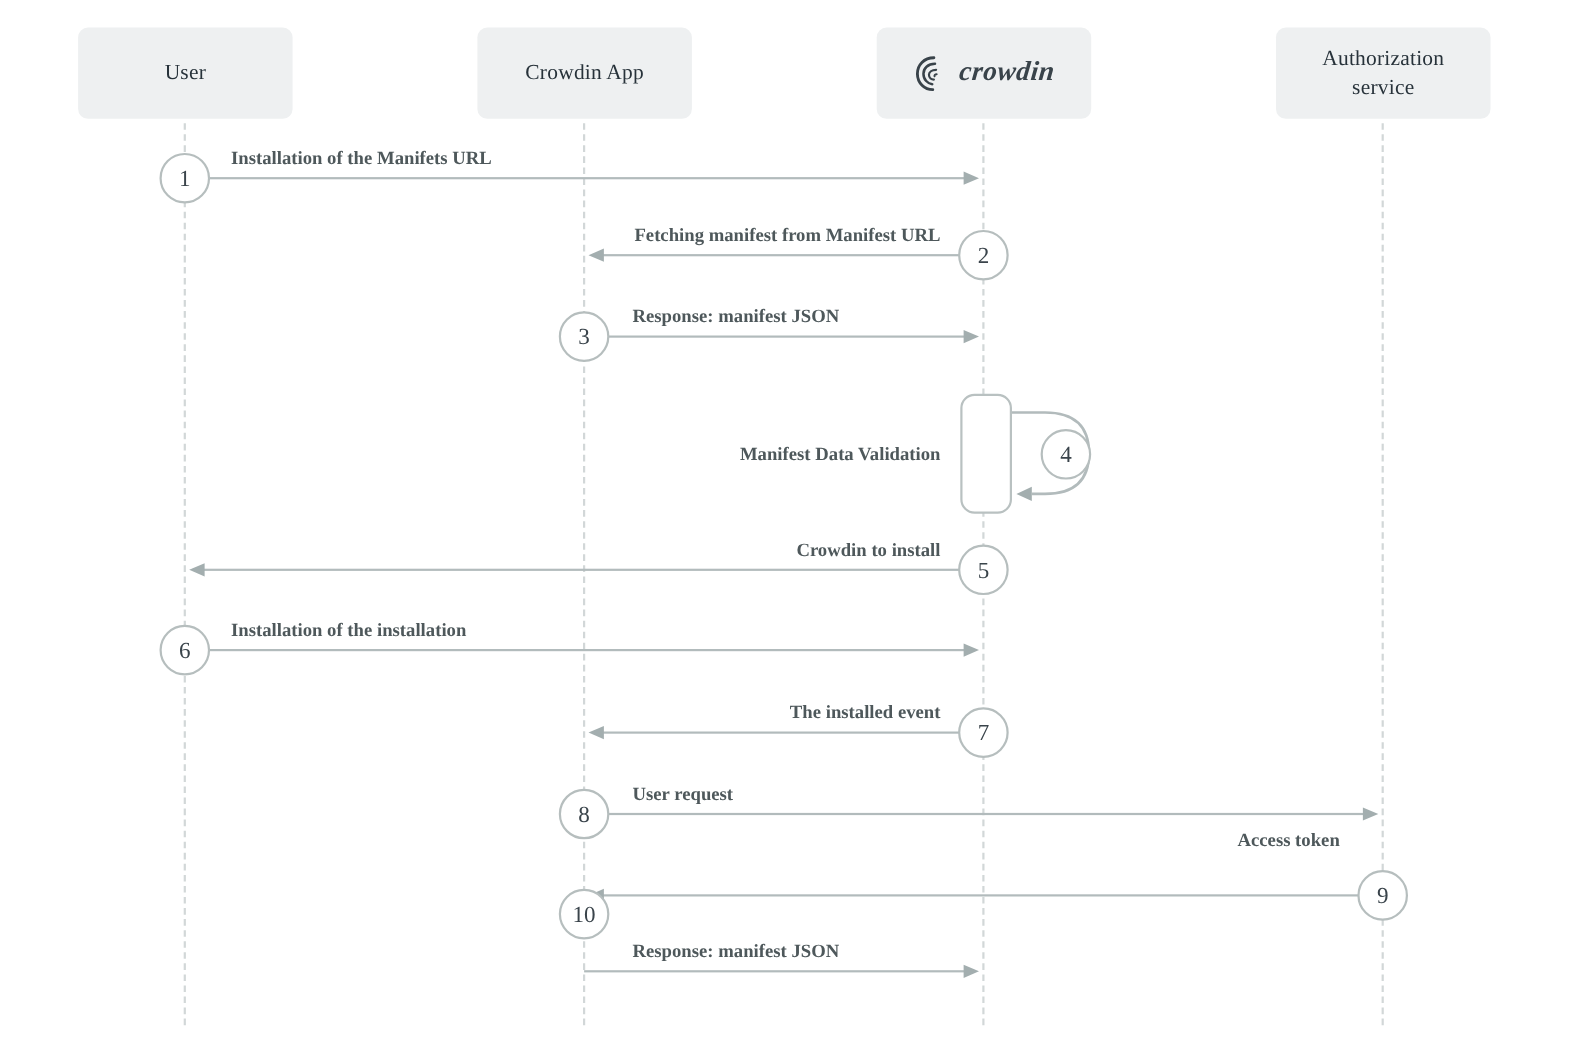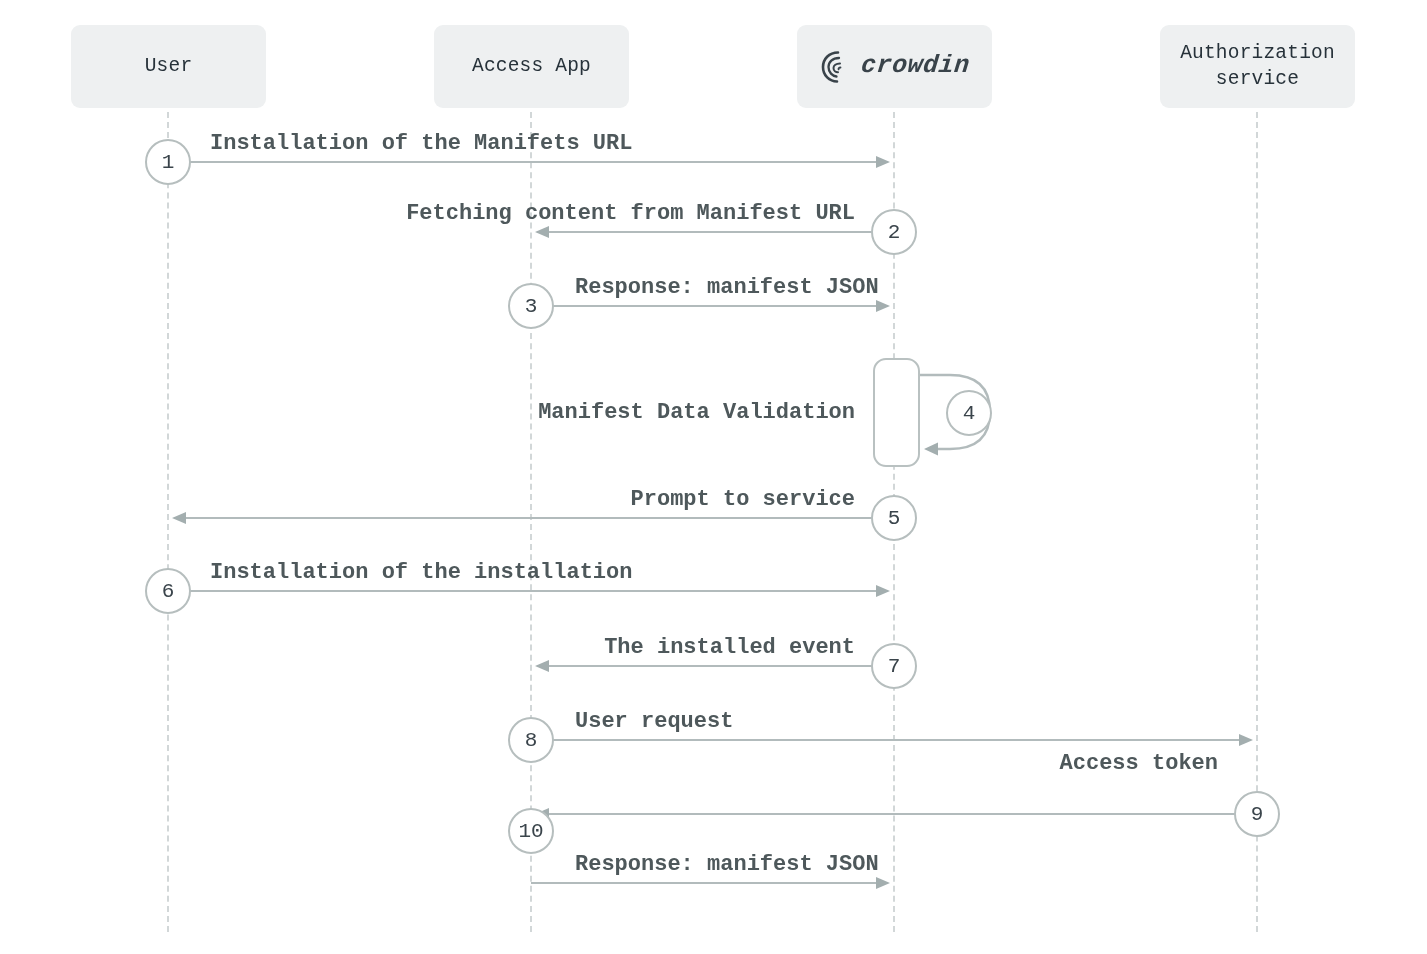--- a/index.html
+++ b/index.html
@@ -1,18 +1,18 @@
 <!DOCTYPE html>
 <html><head>
 <meta charset="utf-8">
 <style>
   html,body{margin:0;padding:0;background:#ffffff;}
   .canvas{
     position:relative;width:1427px;height:954px;background:#ffffff;overflow:hidden;
-    font-family:Liberation Mono, monospace;
+    font-family:Liberation Serif, serif;
   }
   
   .lifeline{
     position:absolute;top:112px;height:820px;width:0;
     border-left:2px dashed #d2d7d8;z-index:0;
   }
   
   .actor-box{
     position:absolute;top:25px;width:195px;height:83px;
     background:#eef0f1;border-radius:9px;z-index:2;
@@ -35,21 +35,21 @@
     border-right:14px solid #a3aeaf;}
   
   .ncircle{
     position:absolute;width:46px;height:46px;border-radius:50%;
     background:#ffffff;border:2px solid #b6bebe;box-sizing:border-box;z-index:3;
     display:flex;align-items:center;justify-content:center;
     font-size:21px;color:#3a444b;font-weight:500;
   }
   
   .mlabel{
-    position:absolute;z-index:2;font-size:22px;font-weight:600;
+    position:absolute;z-index:2;font-size:17px;font-weight:600;
     color:#4e585b;white-space:nowrap;height:24px;line-height:24px;
   }
   .mlabel.r{text-align:right;}
   
   .act-rect{
     position:absolute;left:873px;top:358px;width:47px;height:109px;
     background:#ffffff;border:2px solid #b9c1c1;border-radius:13px;
     box-sizing:border-box;z-index:2;
   }
   .loop-svg{position:absolute;left:900px;top:355px;z-index:1;}
@@ -61,21 +61,21 @@
 
   <div class="lifeline" style="left:167px"></div>
   <div class="lifeline" style="left:530px"></div>
   <div class="lifeline" style="left:893px"></div>
   <div class="lifeline" style="left:1256px"></div>
 
   <div class="actor-box" style="left:71px">
     <span>User</span>
   </div>
   <div class="actor-box" style="left:434px">
-    <span>Access App</span>
+    <span>Crowdin App</span>
   </div>
   <div class="actor-box" style="left:797px">
     <span class="logo-wrap">
       <svg width="36" height="34" viewBox="0 0 36 34">
         <g fill="none" stroke="#39434a" stroke-linecap="round">
           <path d="M18 2.5 C9 2.5 3 9 3 17 C3 25.5 9.5 31.5 17 31.5" stroke-width="2.6"></path>
           <path d="M19 8 C12.5 8 8.5 12 8.5 17 C8.5 22.5 12.5 26 16.5 26.5" stroke-width="2.3"></path>
           <path d="M20 13.5 C16 13.5 13.5 15.5 13.5 18 C13.5 20.8 15.8 22.3 18 22.3" stroke-width="2"></path>
           <path d="M20.5 17.5 C19 17.5 18.2 18.4 18.6 19.4" stroke-width="1.8"></path>
         </g>
@@ -89,21 +89,21 @@
 
   <div class="mline" style="left:168px;top:161px;width:709px"></div>
   <div class="head-r" style="left:876px;top:156px"></div>
   <div class="mlabel" style="left:210px;top:132px">Installation of the Manifets URL</div>
   <div class="ncircle" style="left:145px;top:139px">
     <span>1</span>
   </div>
 
   <div class="mline" style="left:548px;top:231px;width:346px"></div>
   <div class="head-l" style="left:535px;top:226px"></div>
-  <div class="mlabel r" style="right:572px;top:202px">Fetching content from Manifest URL</div>
+  <div class="mlabel r" style="right:572px;top:202px">Fetching manifest from Manifest URL</div>
   <div class="ncircle" style="left:871px;top:209px">
     <span>2</span>
   </div>
 
   <div class="mline" style="left:531px;top:305px;width:346px"></div>
   <div class="head-r" style="left:876px;top:300px"></div>
   <div class="mlabel" style="left:575px;top:276px">Response: manifest JSON</div>
   <div class="ncircle" style="left:508px;top:283px">
     <span>3</span>
   </div>
@@ -113,21 +113,21 @@
     <polygon points="24,94 38,87.5 38,100.5" fill="#a3aeaf"></polygon>
   </svg>
   <div class="act-rect"></div>
   <div class="mlabel r" style="right:572px;top:401px">Manifest Data Validation</div>
   <div class="ncircle" style="left:946px;top:390px">
     <span>4</span>
   </div>
 
   <div class="mline" style="left:185px;top:517px;width:709px"></div>
   <div class="head-l" style="left:172px;top:512px"></div>
-  <div class="mlabel r" style="right:572px;top:488px">Prompt to service</div>
+  <div class="mlabel r" style="right:572px;top:488px">Crowdin to install</div>
   <div class="ncircle" style="left:871px;top:495px">
     <span>5</span>
   </div>
 
   <div class="mline" style="left:168px;top:590px;width:709px"></div>
   <div class="head-r" style="left:876px;top:585px"></div>
   <div class="mlabel" style="left:210px;top:561px">Installation of the installation</div>
   <div class="ncircle" style="left:145px;top:568px">
     <span>6</span>
   </div>

